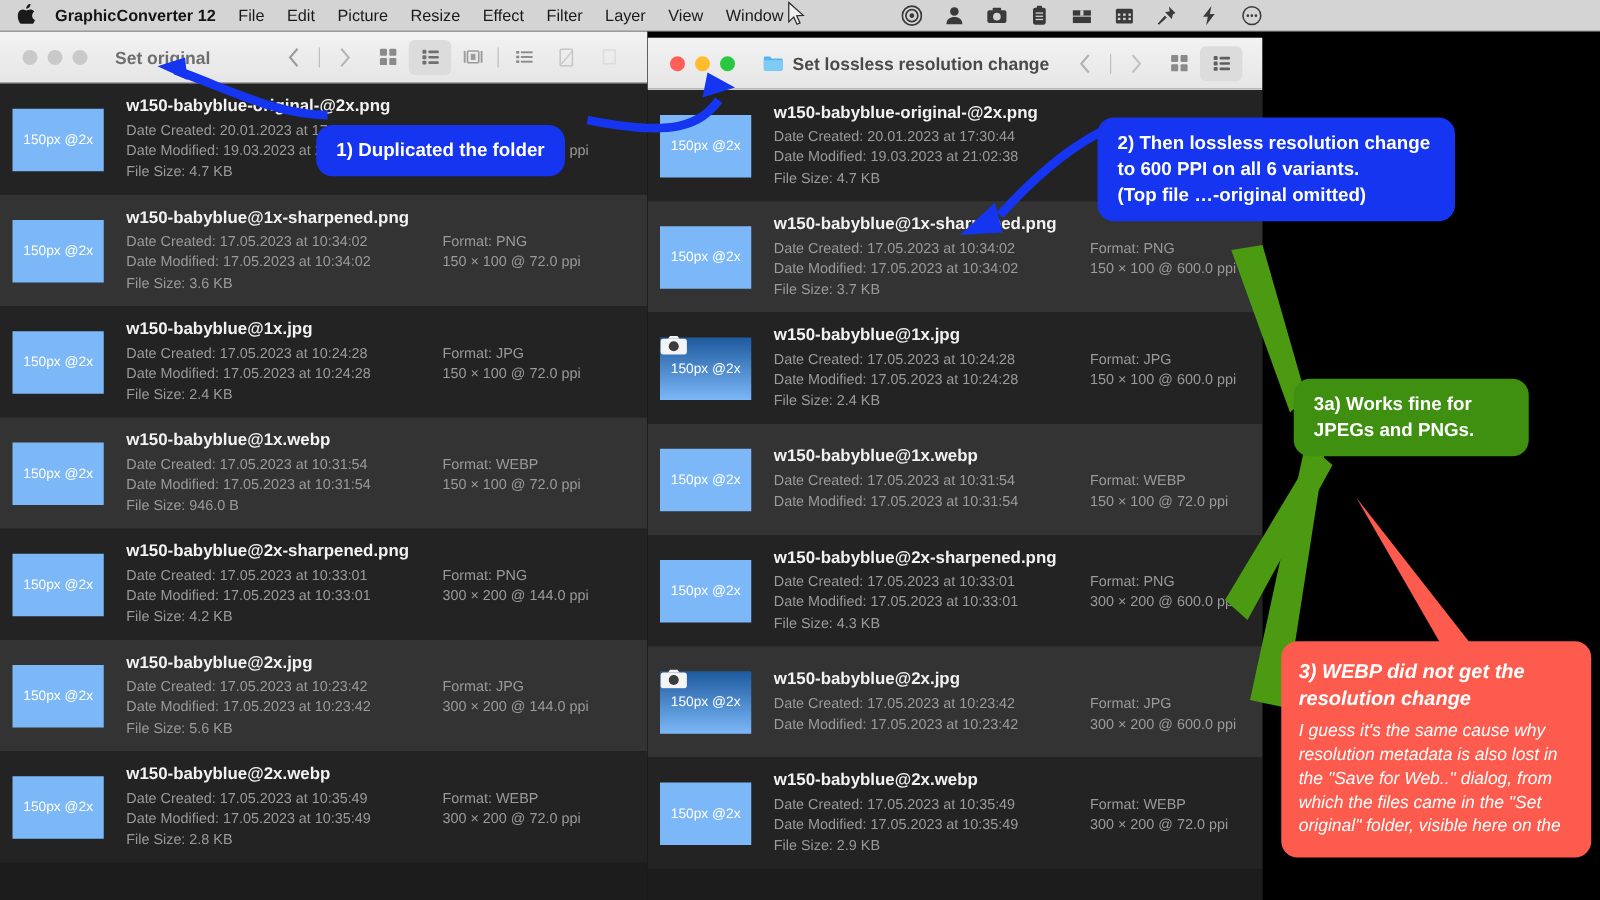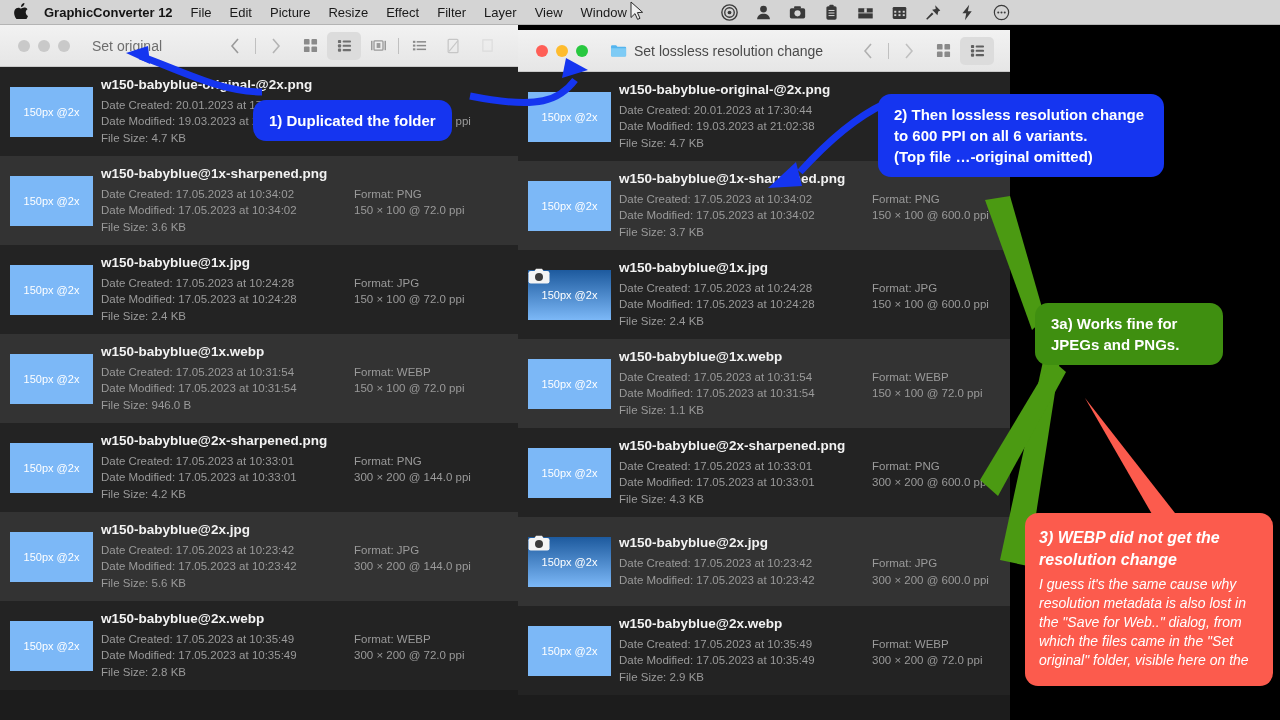--- a/index.html
+++ b/index.html
@@ -27,36 +27,36 @@
     height:42px; background:linear-gradient(#f2f2f2,#e6e6e6);
     display:flex; align-items:center; position:relative;
     border-bottom:1px solid #c9c9c9;
   }
   .lights { display:flex; gap:8px; margin-left:18px; }
   .light { width:12px; height:12px; border-radius:50%; }
   .light.inactive { background:#c9c9c9; }
   .l-red { background:#ff5f57; }
   .l-yel { background:#febc2e; }
   .l-grn { background:#28c840; }
-  .win-title { font-size:14px; font-weight:normal; color:#6e6e6e; margin-left:22px; display:flex; align-items:center; gap:7px; white-space:nowrap; }
+  .win-title { font-size:14px; font-weight:bold; color:#6e6e6e; margin-left:22px; display:flex; align-items:center; gap:7px; white-space:nowrap; }
   .win-title.active { color:#4a4a4a; }
   .folder-ico { width:17px; height:14px; display:inline-block; }
   .tb-group { display:flex; align-items:center; gap:0px; margin-left:auto; }
   .tb-btn { width:34px; height:28px; display:flex; align-items:center; justify-content:center; border-radius:5px; }
   .tb-btn.sel { background:#dcdcdc; }
   .tb-sep { width:1px; height:16px; background:#c0c0c0; margin:0 3px; }
 
   
   .filelist { position:absolute; left:0; right:0; top:42px; bottom:0; background:#1c1c1c; }
   .frow { position:relative; height:89px; display:flex; align-items:center; padding-left:10px; }
   .frow.alt { background:#333333; }
   .frow.norm { background:#232323; }
   .thumb-wrap { position:relative; width:73px; height:50px; flex:0 0 auto; margin-right:18px; }
   .thumb {
-    width:83px; height:50px; background:#7cb8f7;
+    width:73px; height:50px; background:#7cb8f7;
     display:flex; align-items:center; justify-content:center;
     font-size:11px; color:#ffffff;
   }
   .thumb.grad { background:linear-gradient(#1d5a9e,#7cb8f7); }
   .cam-badge {
     position:absolute; left:0px; top:-2px; width:22px; height:16px;
   }
   .finfo { flex:1 1 auto; min-width:0; }
   .fname { font-size:13.5px; font-weight:bold; color:#f2f2f2; margin-bottom:5px; white-space:nowrap; }
   .fmeta-cols { display:flex; }
@@ -494,21 +494,20 @@
         <div class="frow alt">
           <div class="thumb-wrap">
             <div class="thumb">150px @2x</div>
           </div>
           <div class="finfo">
             <div class="fname">w150-babyblue@1x.webp</div>
             <div class="fmeta-cols">
               <div class="fmeta-left">
                 <div class="fline">Date Created: 17.05.2023 at 10:31:54</div>
                 <div class="fline">Date Modified: 17.05.2023 at 10:31:54</div>
-                <div class="fline">File Size: 1.1 KB</div>
               </div>
               <div class="fmeta-right">
                 <div class="fline">Format: WEBP</div>
                 <div class="fline">150 × 100 @ 72.0 ppi</div>
               </div>
             </div>
           </div>
         </div>
         <div class="frow norm">
           <div class="thumb-wrap">

